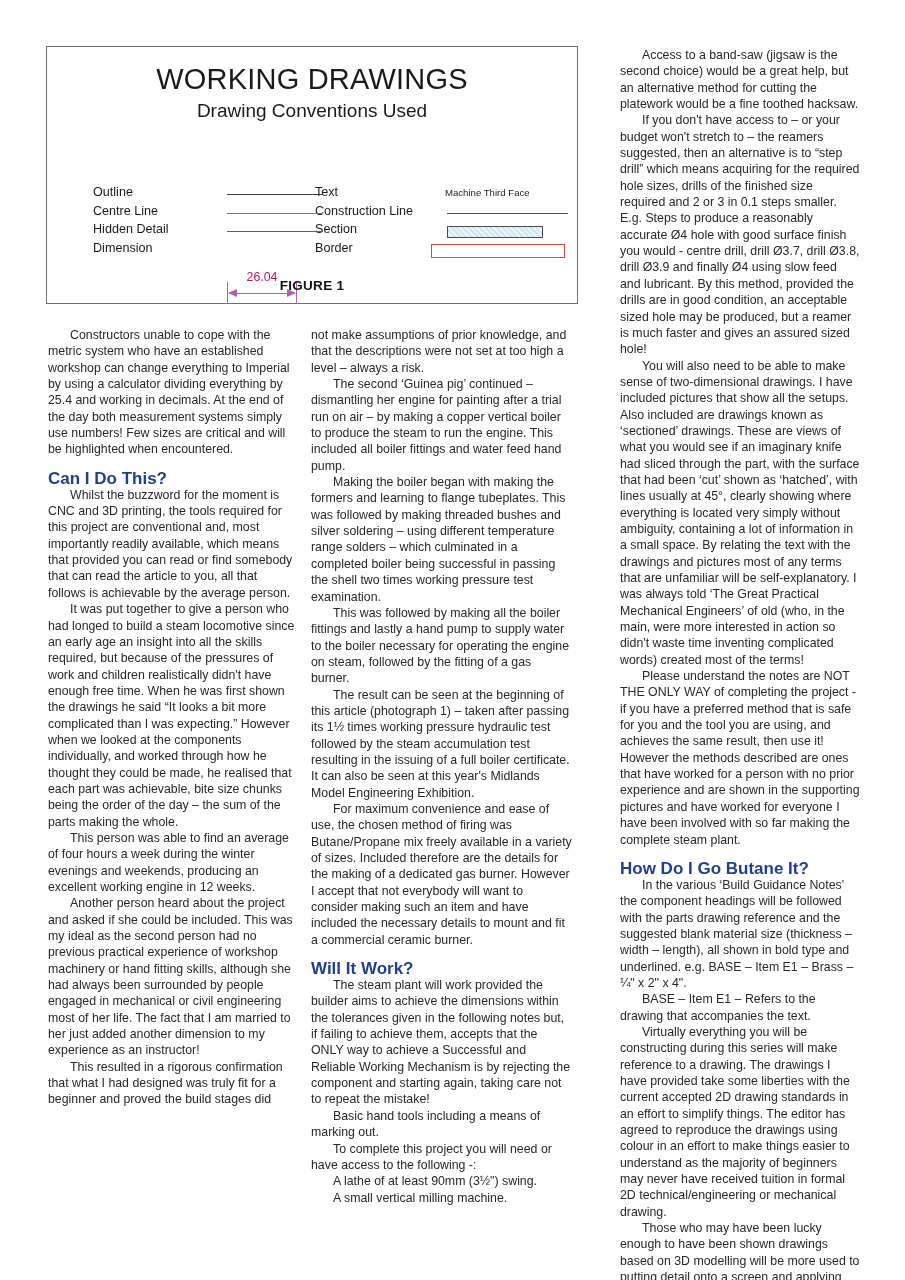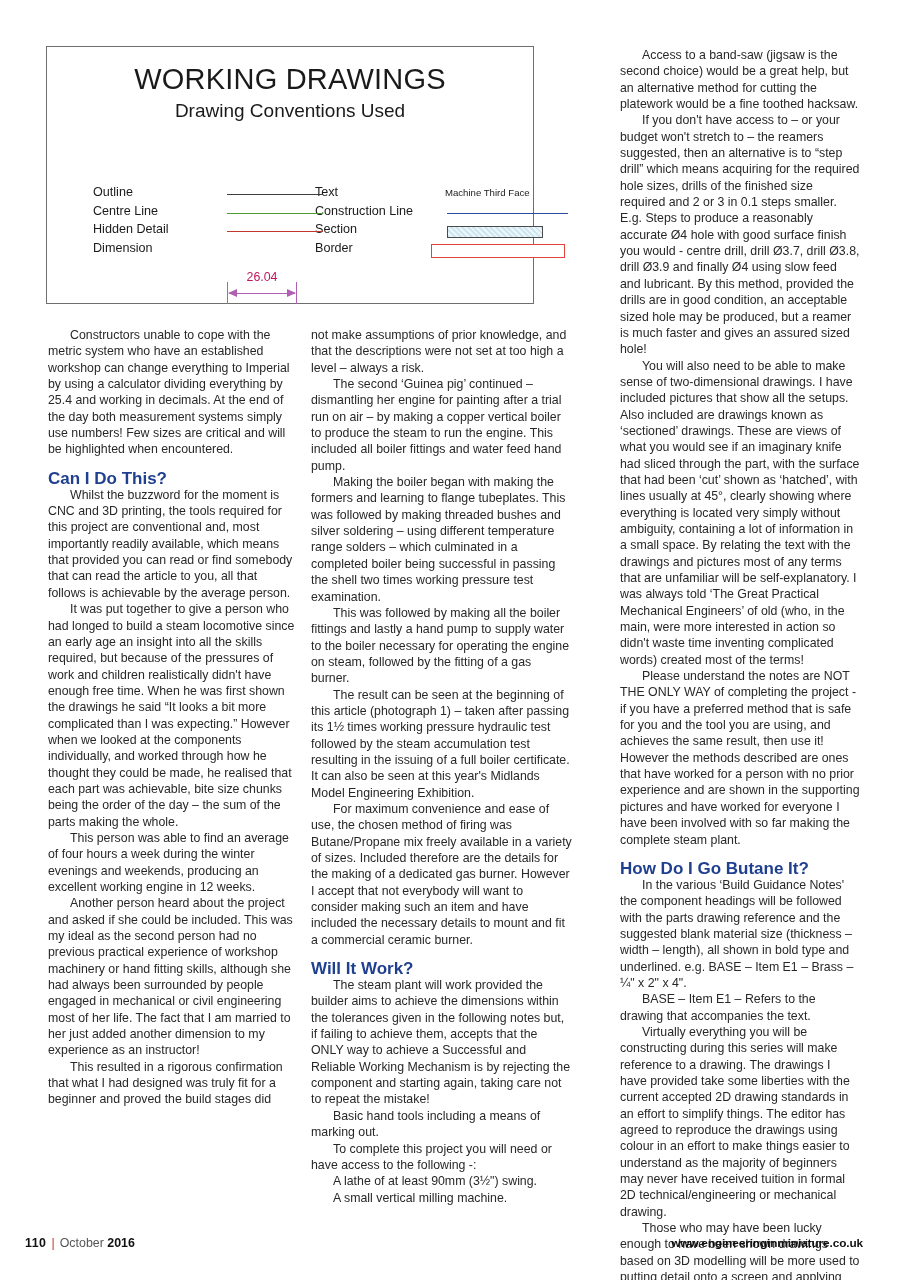--- a/index.html
+++ b/index.html
@@ -21,21 +21,21 @@
     height: 1280px;
     box-sizing: border-box;
     padding: 0;
   }
 
   
   .figure-box {
     position: absolute;
     left: 46px;
     top: 46px;
-    width: 488px;
+    width: 532px;
     height: 258px;
     border: 1.5px solid #6f6f6f;
     box-sizing: border-box;
     background: #fff;
   }
   .fig-title {
     text-align: center;
     font-size: 29px;
     letter-spacing: 0.2px;
     margin-top: 16px;
@@ -329,20 +329,21 @@
 
     <div class="dim-wrap">
       <span class="dim-text">26.04</span>
       <span class="dim-ext l"></span>
       <span class="dim-ext r"></span>
       <span class="dim-line"></span>
       <span class="dim-arrow l"></span>
       <span class="dim-arrow r"></span>
     </div>
 
+    <div class="fig-caption">FIGURE 1</div>
   </div>
 
   <div class="col" id="col1">
       <p>Constructors unable to cope with the metric system who have an established workshop can change everything to Imperial by using a calculator dividing everything by 25.4 and working in decimals. At the end of the day both measurement systems simply use numbers! Few sizes are critical and will be highlighted when encountered.</p>
       <h3>Can I Do This?</h3>
       <p>Whilst the buzzword for the moment is CNC and 3D printing, the tools required for this project are conventional and, most importantly readily available, which means that provided you can read or find somebody that can read the article to you, all that follows is achievable by the average person.</p>
       <p>It was put together to give a person who had longed to build a steam locomotive since an early age an insight into all the skills required, but because of the pressures of work and children realistically didn't have enough free time. When he was first shown the drawings he said “It looks a bit more complicated than I was expecting.” However when we looked at the components individually, and worked through how he thought they could be made, he realised that each part was achievable, bite size chunks being the order of the day – the sum of the parts making the whole.</p>
       <p>This person was able to find an average of four hours a week during the winter evenings and weekends, producing an excellent working engine in 12 weeks.</p>
       <p>Another person heard about the project and asked if she could be included. This was my ideal as the second person had no previous practical experience of workshop machinery or hand fitting skills, although she had always been surrounded by people engaged in mechanical or civil engineering most of her life. The fact that I am married to her just added another dimension to my experience as an instructor!</p>
       <p>This resulted in a rigorous confirmation that what I had designed was truly fit for a beginner and proved the build stages did</p>
@@ -366,20 +367,14 @@
       <p>If you don't have access to – or your budget won't stretch to – the reamers suggested, then an alternative is to “step drill” which means acquiring for the required hole sizes, drills of the finished size required and 2 or 3 in 0.1 steps smaller. E.g. Steps to produce a reasonably accurate Ø4 hole with good surface finish you would - centre drill, drill Ø3.7, drill Ø3.8, drill Ø3.9 and finally Ø4 using slow feed and lubricant. By this method, provided the drills are in good condition, an acceptable sized hole may be produced, but a reamer is much faster and gives an assured sized hole!</p>
       <p>You will also need to be able to make sense of two-dimensional drawings. I have included pictures that show all the setups. Also included are drawings known as ‘sectioned’ drawings. These are views of what you would see if an imaginary knife had sliced through the part, with the surface that had been ‘cut’ shown as ‘hatched’, with lines usually at 45°, clearly showing where everything is located very simply without ambiguity, containing a lot of information in a small space. By relating the text with the drawings and pictures most of any terms that are unfamiliar will be self-explanatory. I was always told ‘The Great Practical Mechanical Engineers’ of old (who, in the main, were more interested in action so didn't waste time inventing complicated words) created most of the terms!</p>
       <p>Please understand the notes are NOT THE ONLY WAY of completing the project - if you have a preferred method that is safe for you and the tool you are using, and achieves the same result, then use it! However the methods described are ones that have worked for a person with no prior experience and are shown in the supporting pictures and have worked for everyone I have been involved with so far making the complete steam plant.</p>
       <h3>How Do I Go Butane It?</h3>
       <p>In the various ‘Build Guidance Notes' the component headings will be followed with the parts drawing reference and the suggested blank material size (thickness – width – length), all shown in bold type and underlined. e.g. BASE – Item E1 – Brass – ¼" x 2" x 4".</p>
       <p>BASE – Item E1 – Refers to the drawing that accompanies the text.</p>
       <p>Virtually everything you will be constructing during this series will make reference to a drawing. The drawings I have provided take some liberties with the current accepted 2D drawing standards in an effort to simplify things. The editor has agreed to reproduce the drawings using colour in an effort to make things easier to understand as the majority of beginners may never have received tuition in formal 2D technical/engineering or mechanical drawing.</p>
       <p>Those who may have been lucky enough to have been shown drawings based on 3D modelling will be more used to putting detail onto a screen and applying material</p>
     </div>
 
-  <div class="footer">
-    <div class="footer-left">
-      <span class="pg">110</span><span class="sep">|</span><span class="mo">October</span> <span class="yr">2016</span>
-    </div>
-    <div class="footer-right">www.engineeringinminiature.co.uk</div>
-  </div>
 
 </div>
 
 </body></html>

